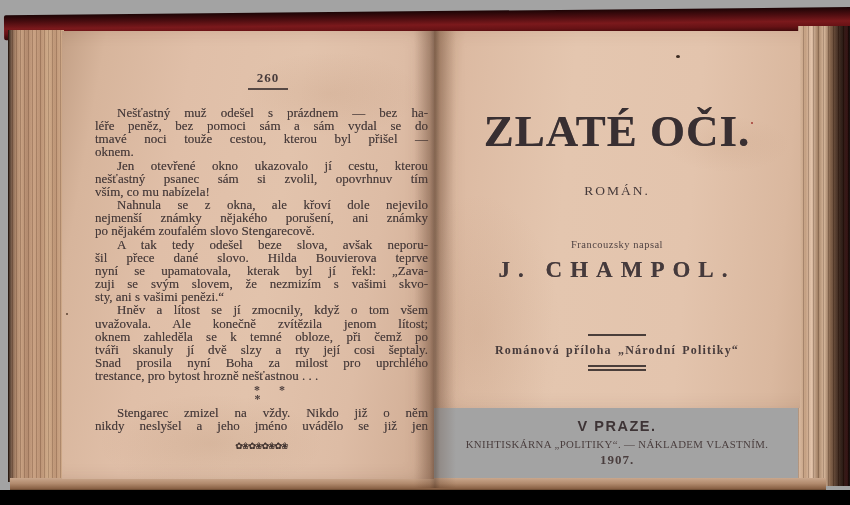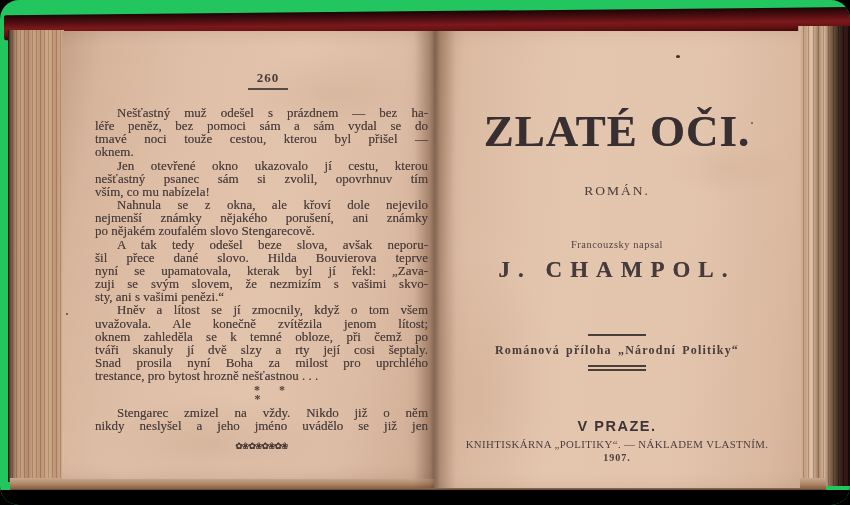--- a/index.html
+++ b/index.html
@@ -1,17 +1,17 @@
 <!DOCTYPE html>
 <html><head>
 <meta charset="utf-8">
 <style>
   html,body{margin:0;padding:0;background:#000;}
-  .scene{position:relative;width:850px;height:505px;background:#22c55e;overflow:hidden;
-         font-family:"Liberation Serif",serif;border-radius:19px;}
+  .scene{position:relative;width:850px;height:505px;background:#a3a3a3;overflow:hidden;
+         font-family:"Liberation Serif",serif;}
   
   .cover-bar{position:absolute;left:4px;top:7px;width:856px;height:25px;
      background:linear-gradient(180deg,#1c0405 0%,#4b0d10 28%,#7b191c 55%,#671215 75%,#330708 100%);
      transform:rotate(-0.55deg);transform-origin:right center;border-radius:2px;}
   .left-edges{position:absolute;left:8px;top:30px;width:56px;height:452px;
      background:linear-gradient(90deg,#1a0f09 0%,#6d5140 6%,#a88165 14%,#c29a7b 24%,#ad8367 34%,
         #c59c7d 46%,#b68c6e 58%,#cba684 72%,#b98f70 84%,#cfa988 100%);}
   .left-edges:after{content:"";position:absolute;inset:0;
      background:repeating-linear-gradient(90deg,rgba(60,35,20,.18) 0 1px,rgba(255,230,200,.08) 1px 4px);}
   .right-edges{position:absolute;left:798px;top:26px;width:52px;height:460px;
@@ -23,21 +23,21 @@
      background:linear-gradient(180deg,#c6a astronomical 0%,#caa78c 0%,#b18a6d 40%,#8a6246 75%,#33200f 100%);}
   .bottom-bar{position:absolute;left:0;top:490px;width:850px;height:15px;background:#000;}
   
   .page{position:absolute;top:31px;color:#453a3a;}
   .page-left{left:62px;width:372px;height:448px;
      background:linear-gradient(100deg,#c3a086 0%,#d7b59c 10%,#e0bfa8 30%,#e2c3ac 55%,#ddbca5 78%,#cfab92 100%);
      box-shadow:inset -14px 0 22px -10px rgba(90,55,35,.45);}
   .page-left:before{content:"";position:absolute;inset:0;
      background:radial-gradient(130px 60px at 72% 14%,rgba(150,100,65,.10),transparent 70%),
                 radial-gradient(160px 70px at 40% 92%,rgba(140,95,60,.12),transparent 70%);}
-  .page-right{left:434px;width:366px;height:457px;
+  .page-right{left:434px;width:366px;height:377px;
      background:linear-gradient(95deg,#c9a589 0%,#dcbaa2 8%,#e4c6af 36%,#e3c4ad 68%,#dab89f 92%,#d2af95 100%);
      box-shadow:inset 16px 0 24px -12px rgba(90,55,35,.40);}
   .page-right:before{content:"";position:absolute;inset:0;
      background:radial-gradient(120px 200px at 12% 80%,rgba(150,100,65,.10),transparent 70%),
                 radial-gradient(90px 40px at 80% 30%,rgba(150,100,65,.08),transparent 70%);}
   .gutter{position:absolute;left:414px;top:30px;width:42px;height:458px;pointer-events:none;
      background:linear-gradient(90deg,rgba(80,48,30,0) 0%,rgba(80,48,30,.22) 38%,rgba(55,32,18,.38) 50%,
         rgba(80,48,30,.20) 62%,rgba(80,48,30,0) 100%);}
   .speck{position:absolute;border-radius:50%;}
   
@@ -66,21 +66,21 @@
   .author{top:226px;font-size:23px;font-weight:bold;letter-spacing:8px;color:#453a3c;
      text-shadow:0 0 .5px rgba(60,48,48,.65);}
   .rule-single{top:303px;left:50%;width:58px;height:2px;background:#4a3e3a;transform:translateX(-50%);}
   .series{top:312px;font-size:12px;font-weight:bold;letter-spacing:1.2px;word-spacing:2px;color:#473b3b;}
   .rule-double{top:334px;left:50%;width:58px;height:6px;transform:translateX(-50%);}
   .rule-double span{position:absolute;left:0;width:100%;height:1.5px;background:#4a3e3a;}
   .rule-double span:last-child{top:4px;}
   .imprint-city{top:387px;font-family:"Liberation Sans",sans-serif;font-size:14.5px;font-weight:bold;
      letter-spacing:1.5px;color:#3e3436;}
   .imprint-publisher{top:407px;font-size:10.8px;letter-spacing:.4px;color:#4a3e3e;}
-  .imprint-year{top:421px;font-size:10px;font-weight:bold;letter-spacing:1px;color:#4a3e3e;}
+  .imprint-year{top:421px;font-size:13px;font-weight:bold;letter-spacing:1px;color:#4a3e3e;}
 </style>
 </head>
 <body>
 
 <div class="scene">
 
   <div class="cover-bar"></div>
   <div class="left-edges"></div>
   <div class="right-edges"></div>
   <div class="bottom-edges" style="background:linear-gradient(180deg,#caa78c 0%,#b18a6d 40%,#8a6246 75%,#33200f 100%);"></div>

